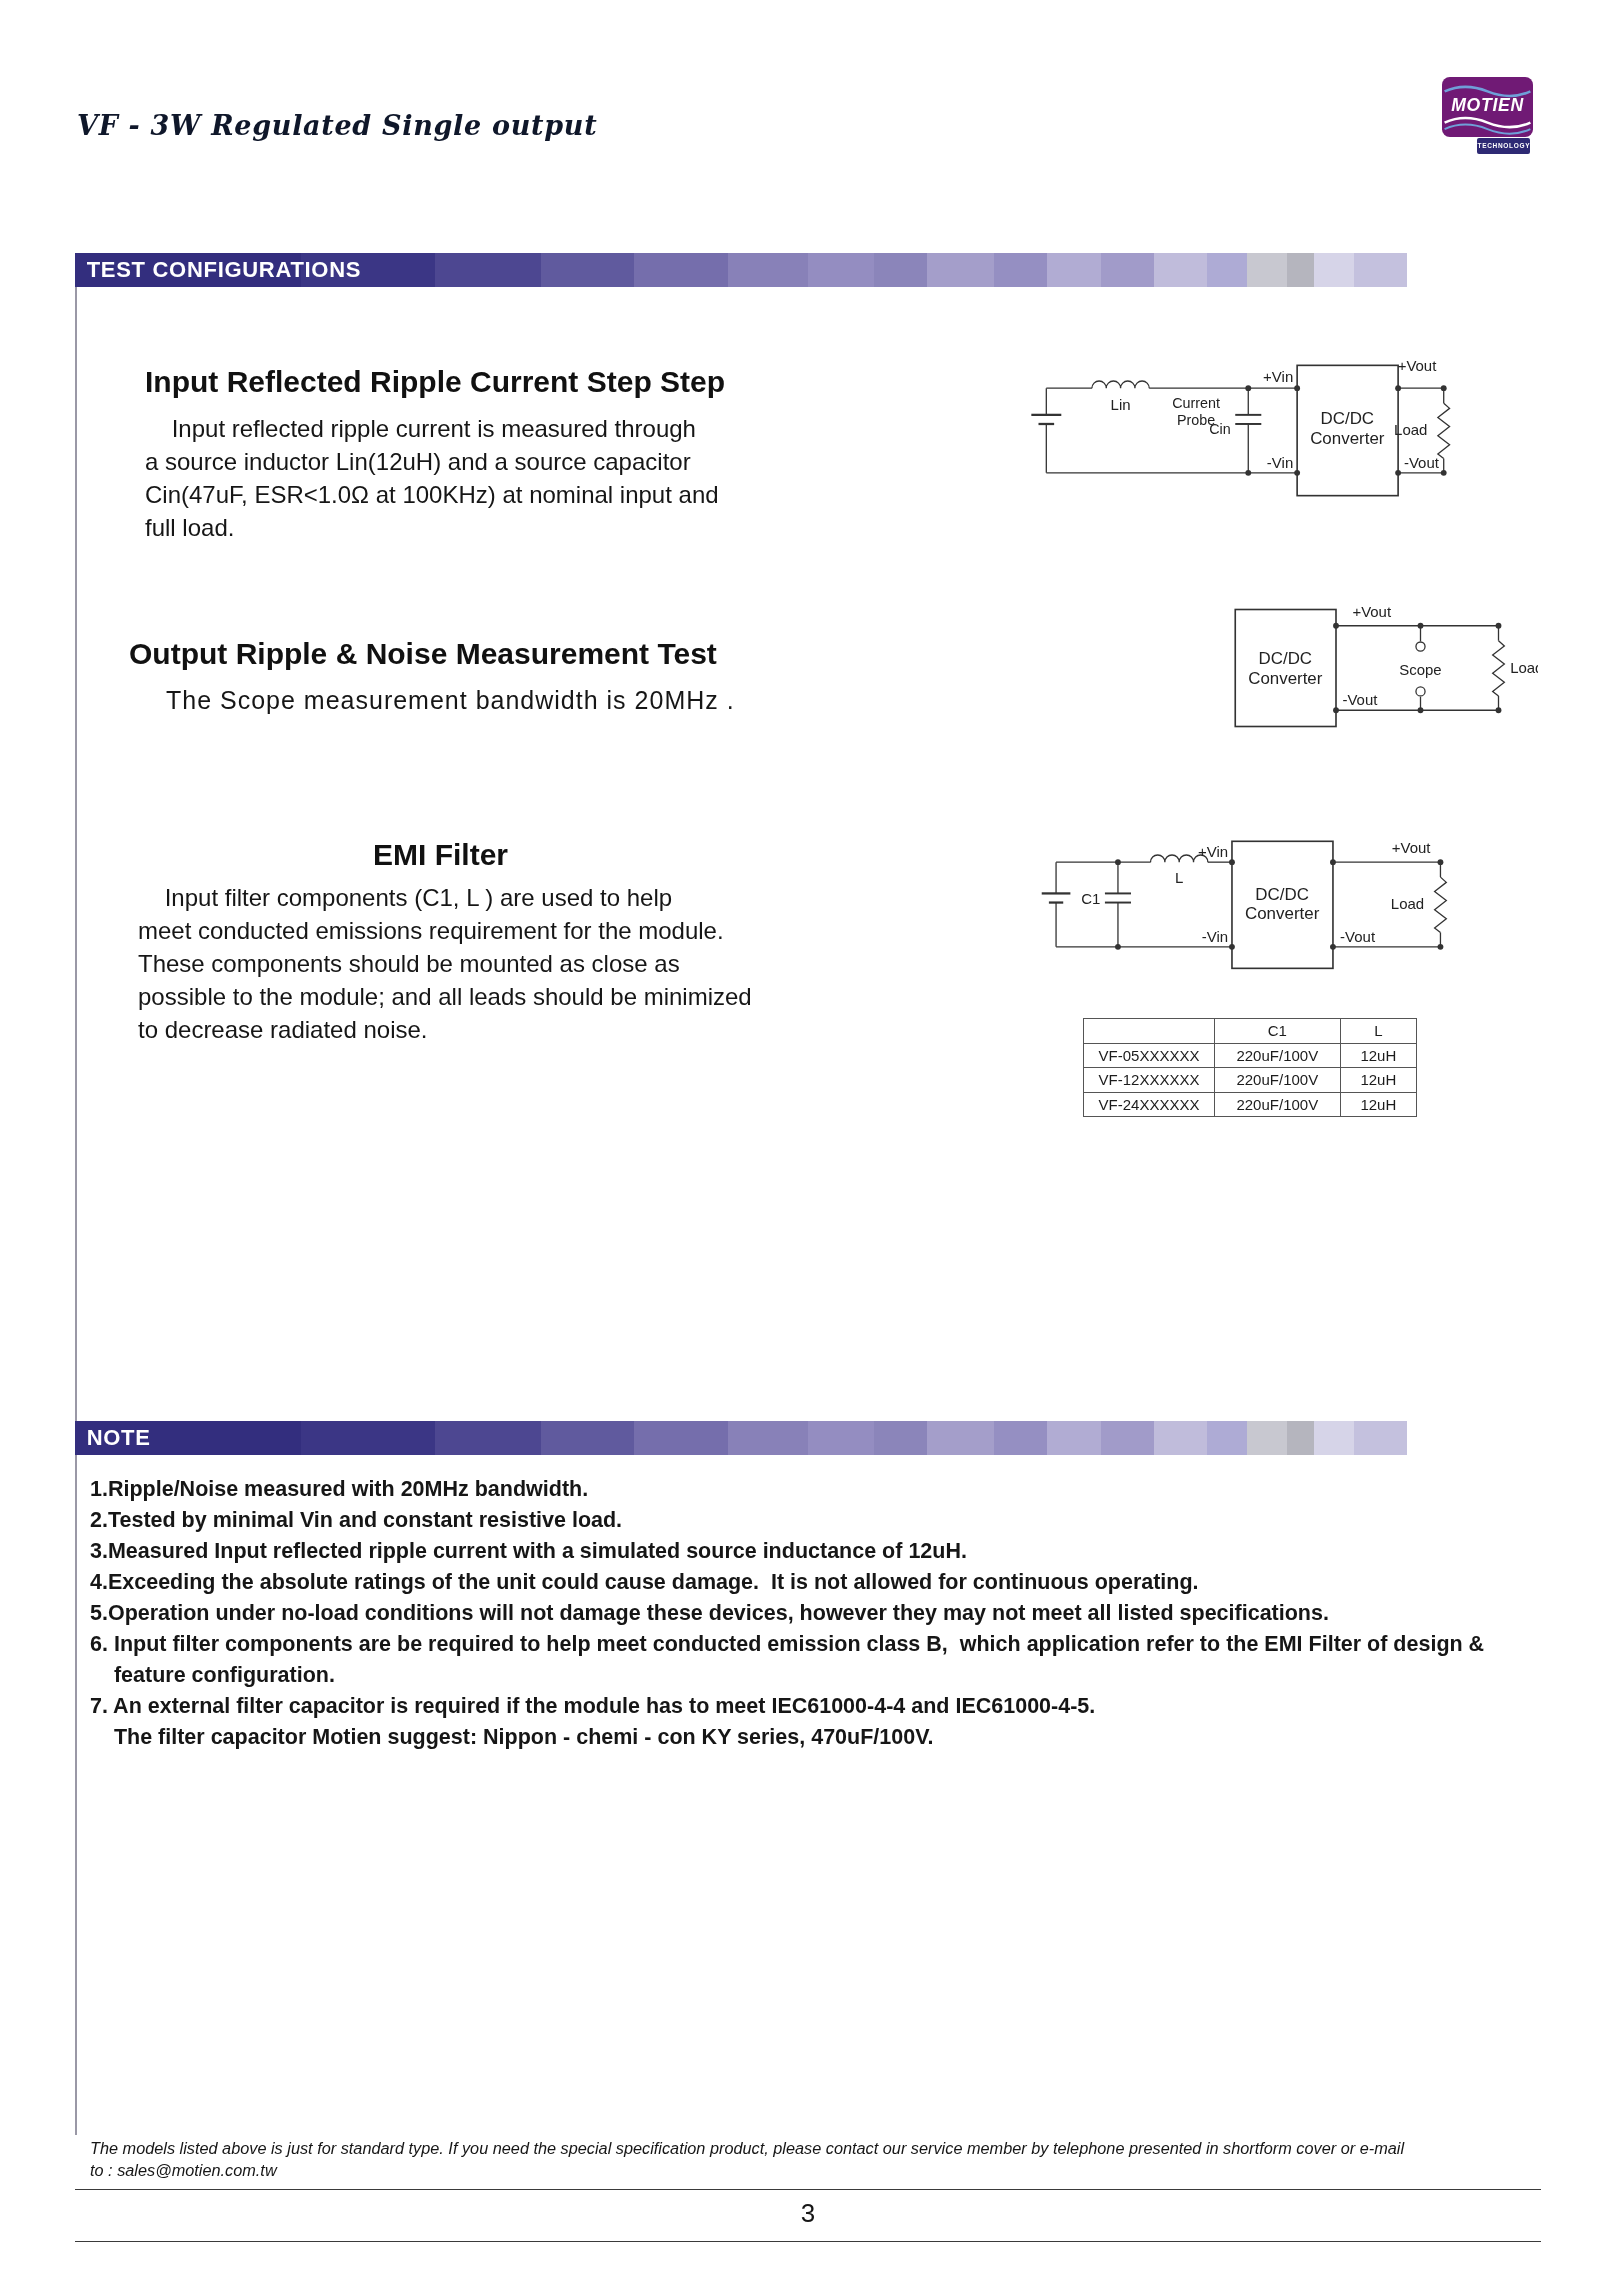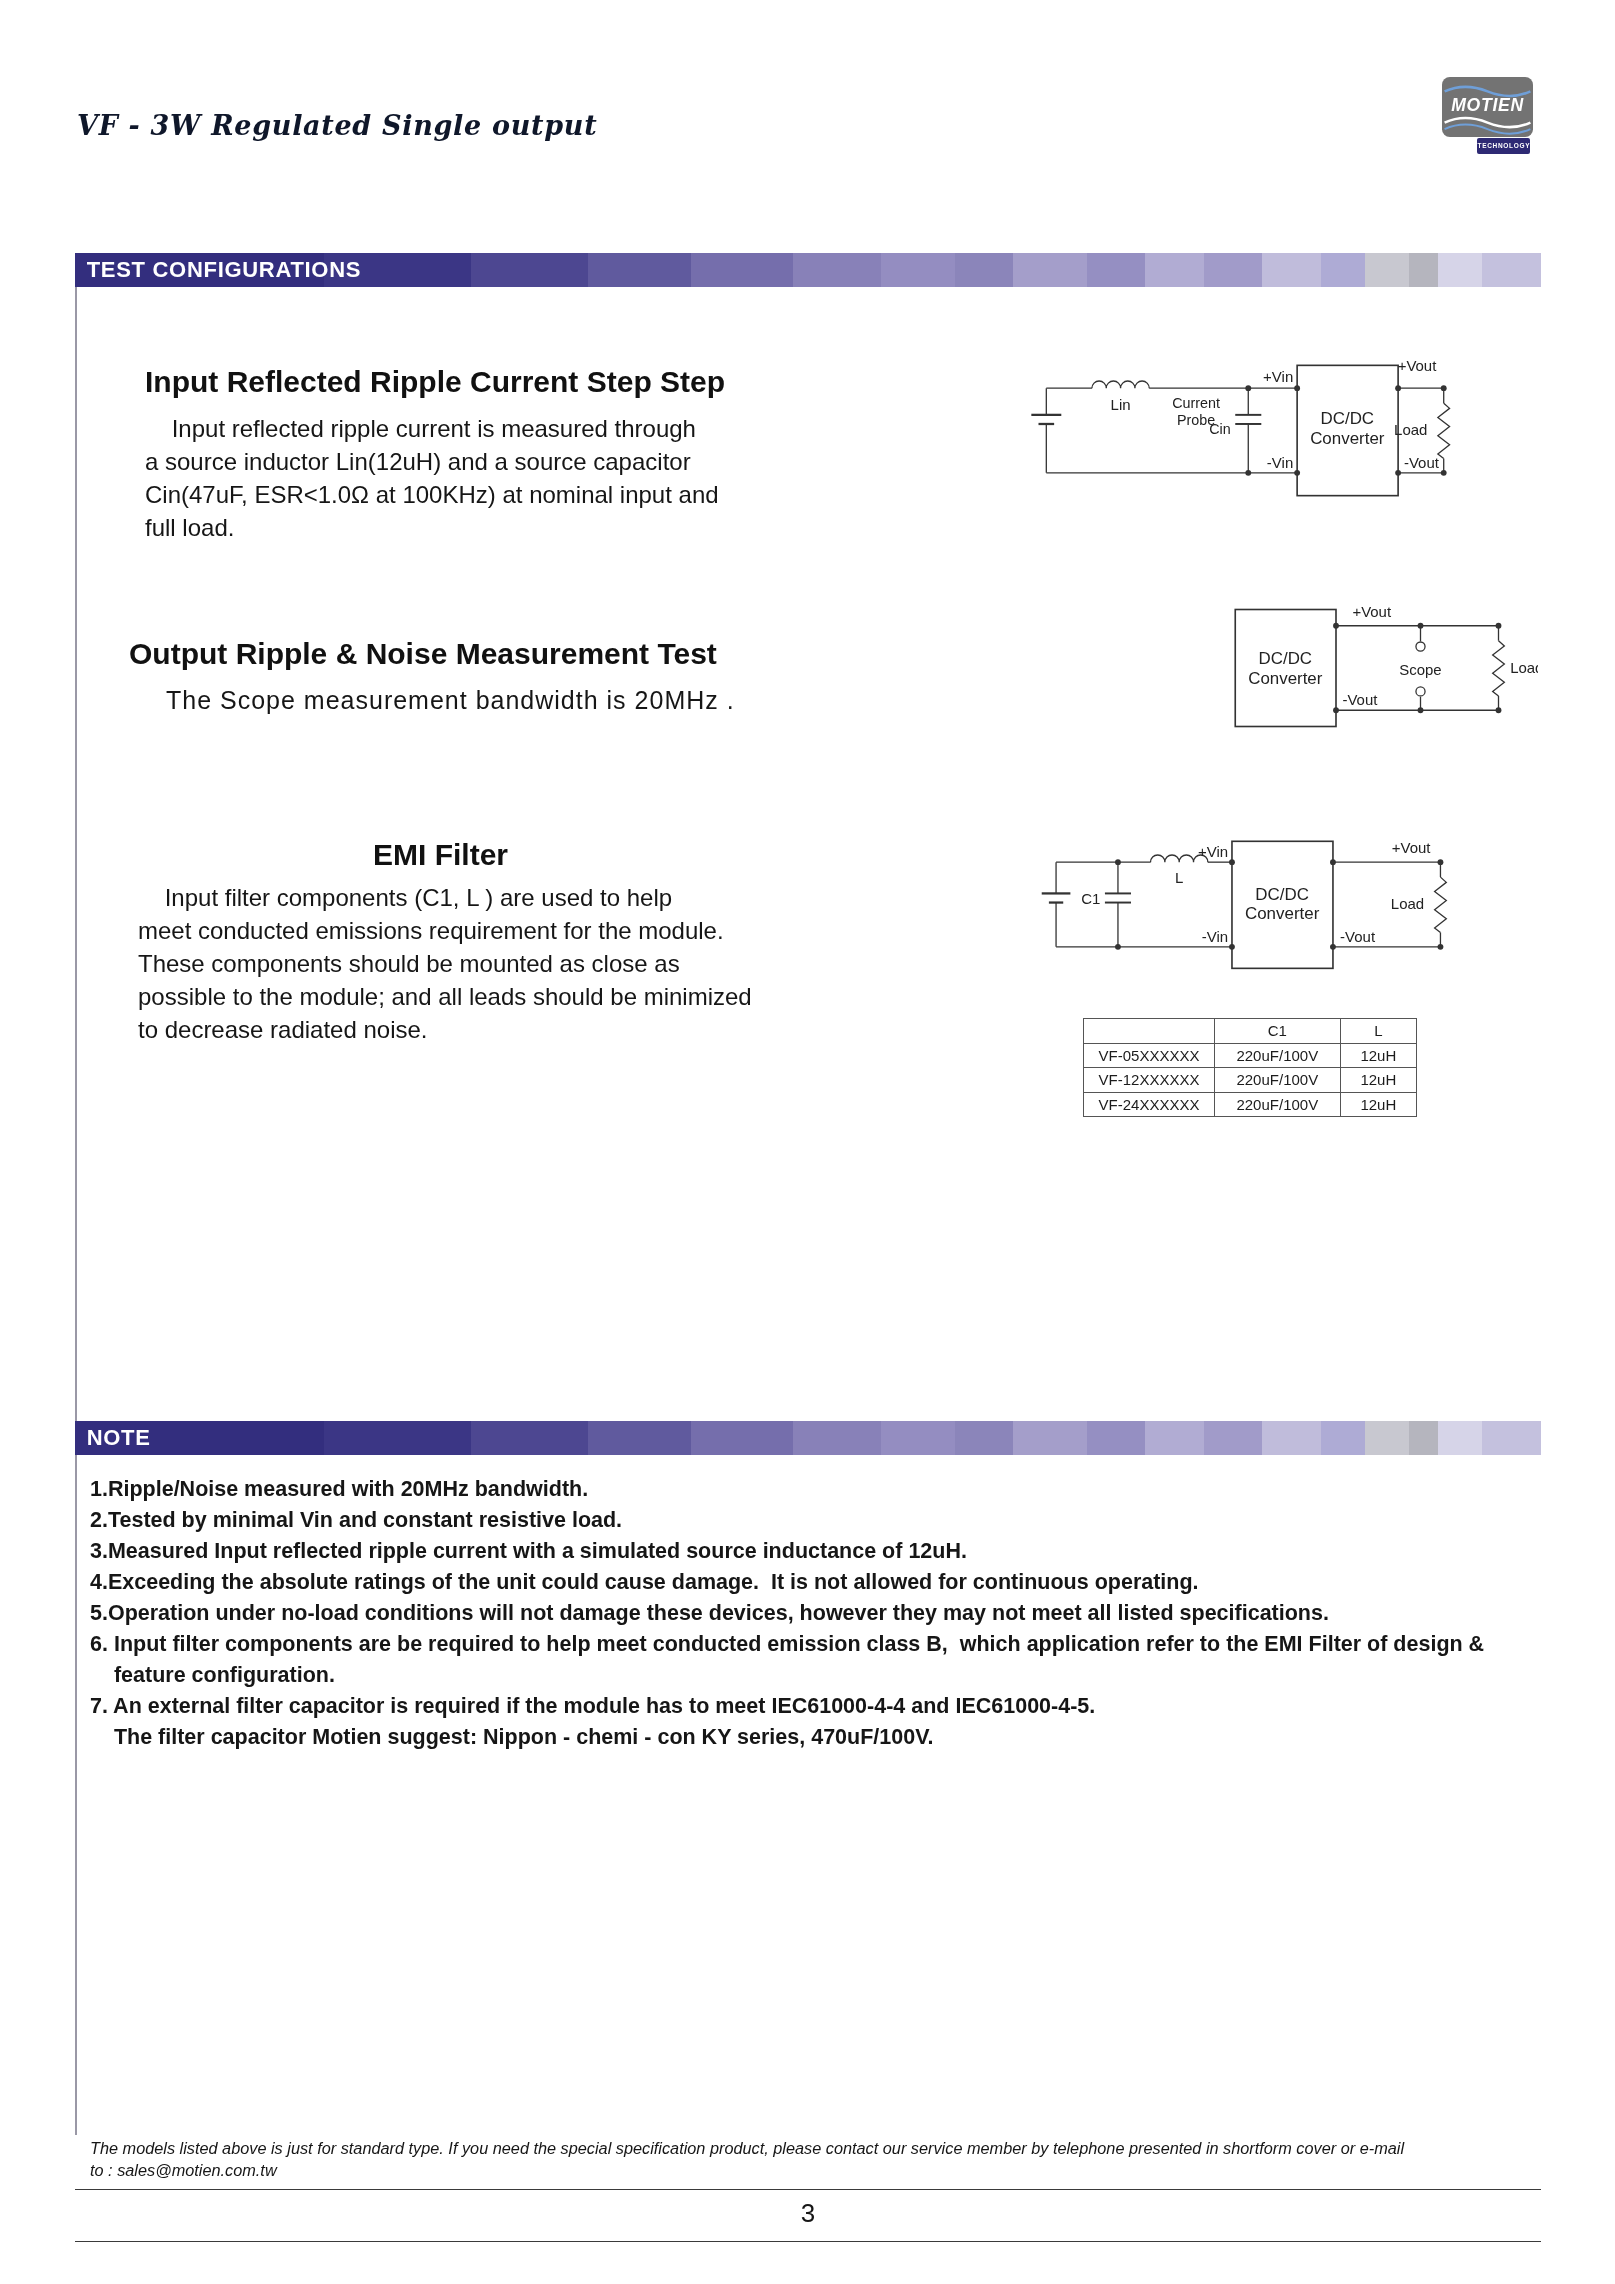--- a/index.html
+++ b/index.html
@@ -14,36 +14,36 @@
   
   .doc-title{
     position:absolute;left:77px;top:110px;
     font-family:"DejaVu Serif", serif;
     font-style:italic;font-weight:bold;
     font-size:27px;color:#0f172a;letter-spacing:0.7px;
   }
   .logo{position:absolute;left:1442px;top:77px;width:91px;height:81px;}
   .logo-main{
     position:absolute;left:0;top:0;width:91px;height:60px;
-    background:#737373;border-radius:7.8px;overflow:hidden;
+    background:#701a75;border-radius:7.8px;overflow:hidden;
   }
   .logo-wave{position:absolute;left:0;top:0;}
   .logo-brand{
     position:absolute;left:0;top:18px;width:91px;text-align:center;
     color:#ffffff;font-weight:bold;font-style:italic;
     font-size:17.6px;letter-spacing:0.7px;
   }
   .logo-tab{
     position:absolute;right:2.6px;top:61px;width:53px;height:15.6px;
     background:#2e2a74;color:#ffffff;font-size:6.5px;font-weight:bold;
     text-align:center;line-height:15.6px;letter-spacing:0.7px;border-radius:2px;
   }
   
   .band{
-    position:absolute;left:75px;width:1466px;height:34px;
+    position:absolute;left:75px;width:1332px;height:34px;
     color:#ffffff;font-weight:bold;font-size:22px;line-height:34px;
     padding-left:11.7px;box-sizing:border-box;letter-spacing:0.7px;
     background:linear-gradient(90deg,
       #332e7e 0%, #332e7e 17%,
       #3b3685 17%, #3b3685 27%,
       #4d4791 27%, #4d4791 35%,
       #605a9e 35%, #605a9e 42%,
       #756eac 42%, #756eac 49%,
       #8881b8 49%, #8881b8 55%,
       #948dc1 55%, #948dc1 60%,

